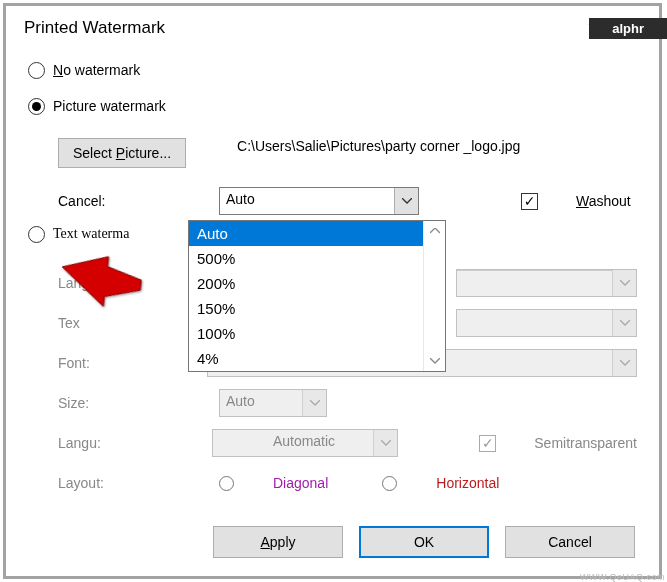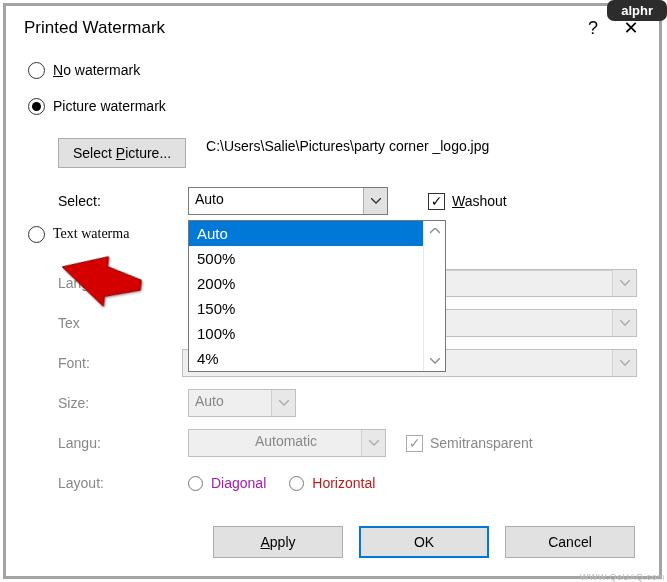--- a/index.html
+++ b/index.html
@@ -69,20 +69,21 @@
     width: 9px; height: 9px;
     background: #000;
     border-radius: 50%;
   }
   .radio.small {
     width: 15px; height: 15px;
     border-color: #777;
   }
   .indent {
     margin-left: 30px;
+    gap: 31px;
   }
   .btn-select {
     background: #e1e1e1;
     border: 1px solid #adadad;
     padding: 6px 14px;
     font-size: 14px;
     margin-right: 20px;
   }
   .path {
     font-size: 14px;
@@ -212,28 +213,27 @@
     border: 2px solid #0078d7;
   }
   .arrow-annot {
     position: absolute;
     left: 56px;
     top: 246px;
     z-index: 20;
   }
   .badge-alphr {
     position: absolute;
-    right: 0; top: 0;
+    right: 0; top: 18px;
     background: #2c2c2c;
     color: #fff;
     font-weight: bold;
     font-size: 13px;
-    padding: 3px 14px;
+    padding: 3px 23px;
     z-index: 30;
-    border-radius: 7px;
   }
   .badge-source {
     position: absolute;
     right: 2px;
     bottom: 0px;
     font-size: 9px;
     color: #bbb;
     z-index: 30;
     letter-spacing: 0.5px;
   }
@@ -263,21 +263,21 @@
       <span class="radio selected"></span>
       <span>Picture watermark</span>
     </div>
 
     <div class="row indent" style="margin-top:4px;">
       <button class="btn-select"><span>Select </span><span class="underline">P</span><span>icture...</span></button>
       <span class="path">C:\Users\Salie\Pictures\party corner _logo.jpg</span>
     </div>
 
     <div class="form-row indent" style="margin-top:8px;">
-      <span class="lbl">Select:</span>
+      <span class="lbl">Cancel:</span>
       <div class="combo scale-combo">
         <div class="val">Auto</div>
         <div class="btn">
           <svg width="10" height="6">
               <path d="M0 0 L5 5 L10 0" stroke="#333" fill="none" stroke-width="1.3"></path>
             </svg>
         </div>
       </div>
       <span style="width:40px;"></span>
       <span class="check checked"></span>

